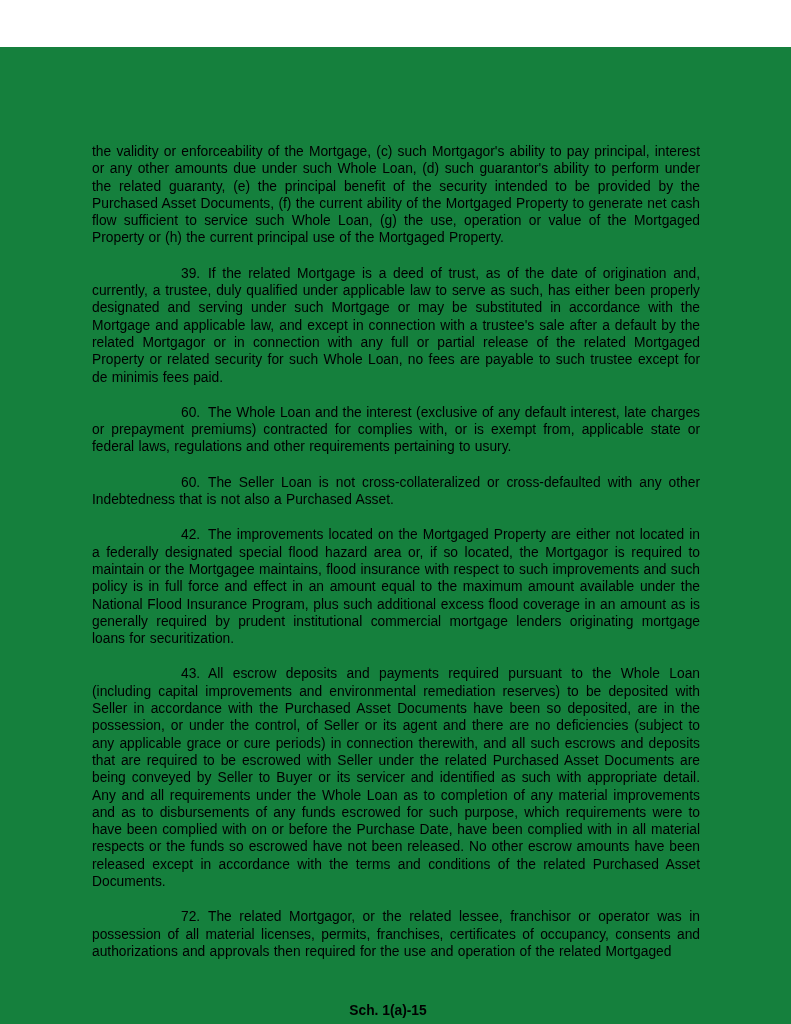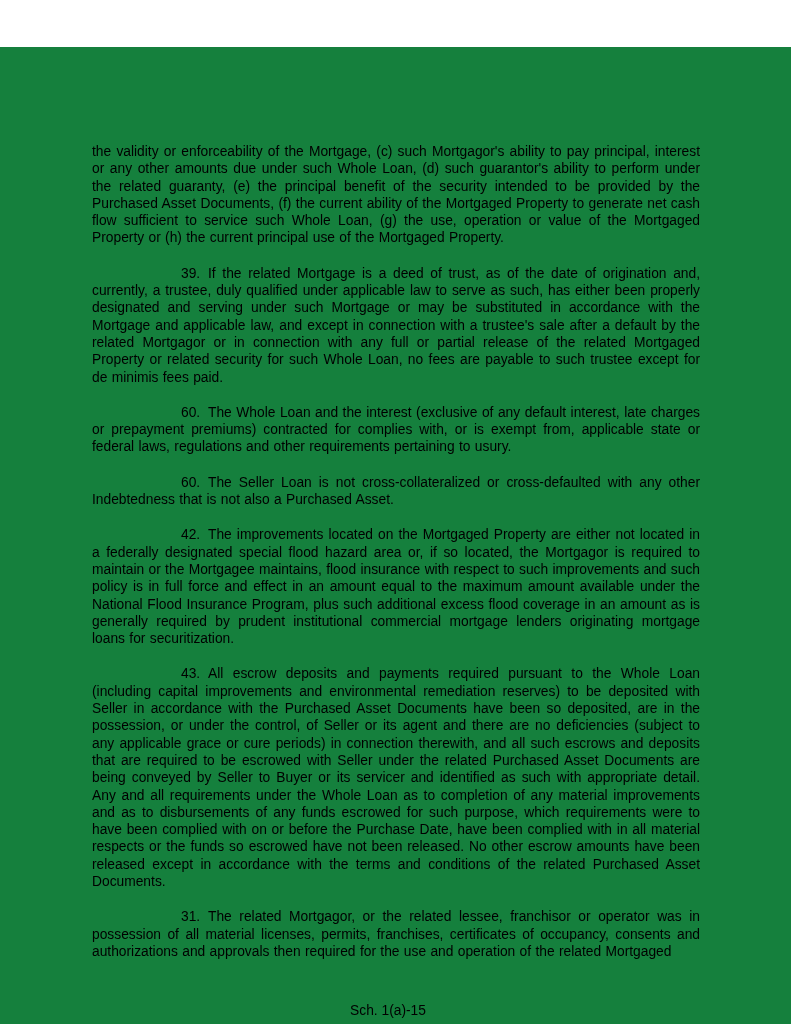--- a/index.html
+++ b/index.html
@@ -39,20 +39,21 @@
     text-indent: 0;
   }
   .footer {
     position: absolute;
     left: 0;
     top: 955px;
     width: 776px;
     text-align: center;
     font-size: 13.8px;
     line-height: 17px;
+    font-weight: bold;
   }
 </style>
 </head>
 <body>
 
 <div class="page">
   <div class="content">
 
     <p class="para">the validity or enforceability of the Mortgage, (c) such Mortgagor's ability to pay principal, interest or any other amounts due under such Whole Loan, (d) such guarantor's ability to perform under the related guaranty, (e) the principal benefit of the security intended to be provided by the Purchased Asset Documents, (f) the current ability of the Mortgaged Property to generate net cash flow sufficient to service such Whole Loan, (g) the use, operation or value of the Mortgaged Property or (h) the current principal use of the Mortgaged Property.</p>
 
@@ -70,19 +71,19 @@
 
     <p class="para numbered">
       <span class="pnum">42.</span><span>The improvements located on the Mortgaged Property are either not located in a federally designated special flood hazard area or, if so located, the Mortgagor is required to maintain or the Mortgagee maintains, flood insurance with respect to such improvements and such policy is in full force and effect in an amount equal to the maximum amount available under the National Flood Insurance Program, plus such additional excess flood coverage in an amount as is generally required by prudent institutional commercial mortgage lenders originating mortgage loans for securitization.</span>
     </p>
 
     <p class="para numbered">
       <span class="pnum">43.</span><span>All escrow deposits and payments required pursuant to the Whole Loan (including capital improvements and environmental remediation reserves) to be deposited with Seller in accordance with the Purchased Asset Documents have been so deposited, are in the possession, or under the control, of Seller or its agent and there are no deficiencies (subject to any applicable grace or cure periods) in connection therewith, and all such escrows and deposits that are required to be escrowed with Seller under the related Purchased Asset Documents are being conveyed by Seller to Buyer or its servicer and identified as such with appropriate detail. Any and all requirements under the Whole Loan as to completion of any material improvements and as to disbursements of any funds escrowed for such purpose, which requirements were to have been complied with on or before the Purchase Date, have been complied with in all material respects or the funds so escrowed have not been released.  No other escrow amounts have been released except in accordance with the terms and conditions of the related Purchased Asset Documents.</span>
     </p>
 
     <p class="para numbered">
-      <span class="pnum">31.</span><span>The related Mortgagor, or the related lessee, franchisor or operator was in possession of all material licenses, permits, franchises, certificates of occupancy, consents and authorizations and approvals then required for the use and operation of the related Mortgaged</span>
+      <span class="pnum">72.</span><span>The related Mortgagor, or the related lessee, franchisor or operator was in possession of all material licenses, permits, franchises, certificates of occupancy, consents and authorizations and approvals then required for the use and operation of the related Mortgaged</span>
     </p>
 
   </div>
 
   <div class="footer">Sch. 1(a)-15</div>
 </div>
 
 </body></html>

